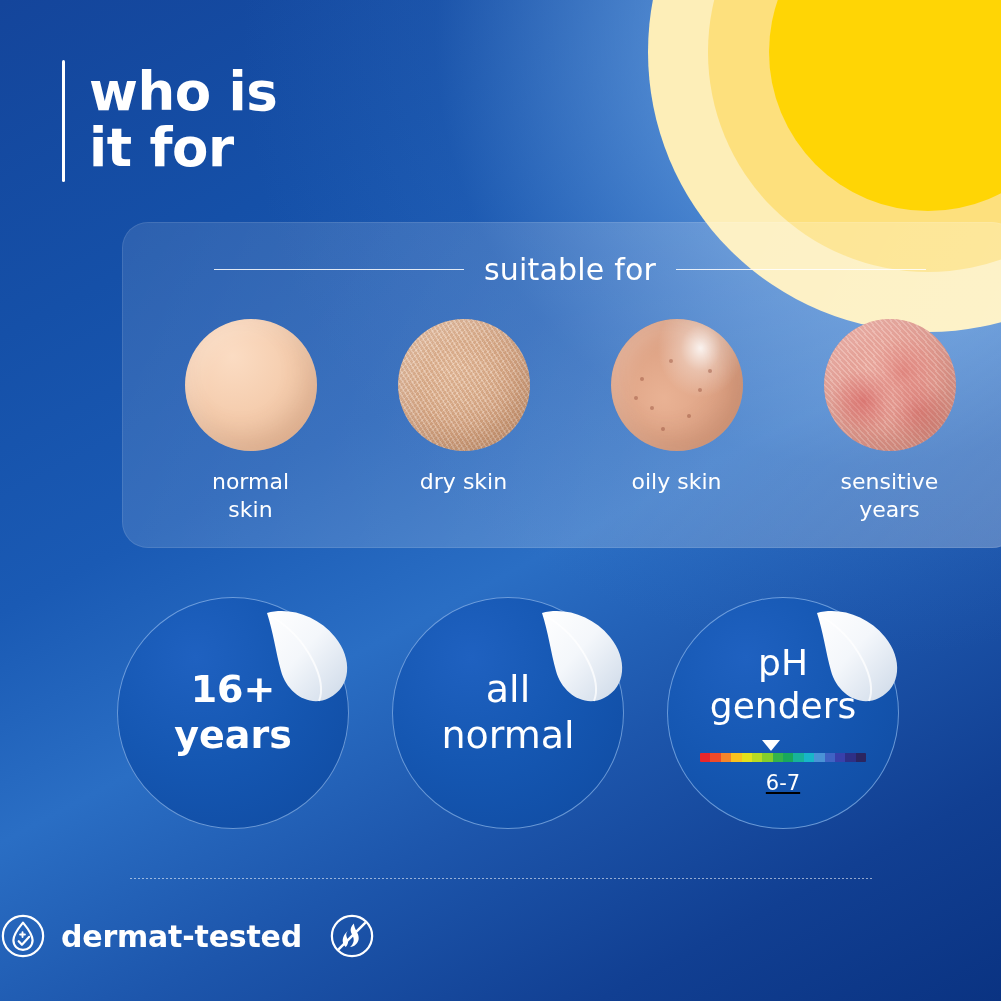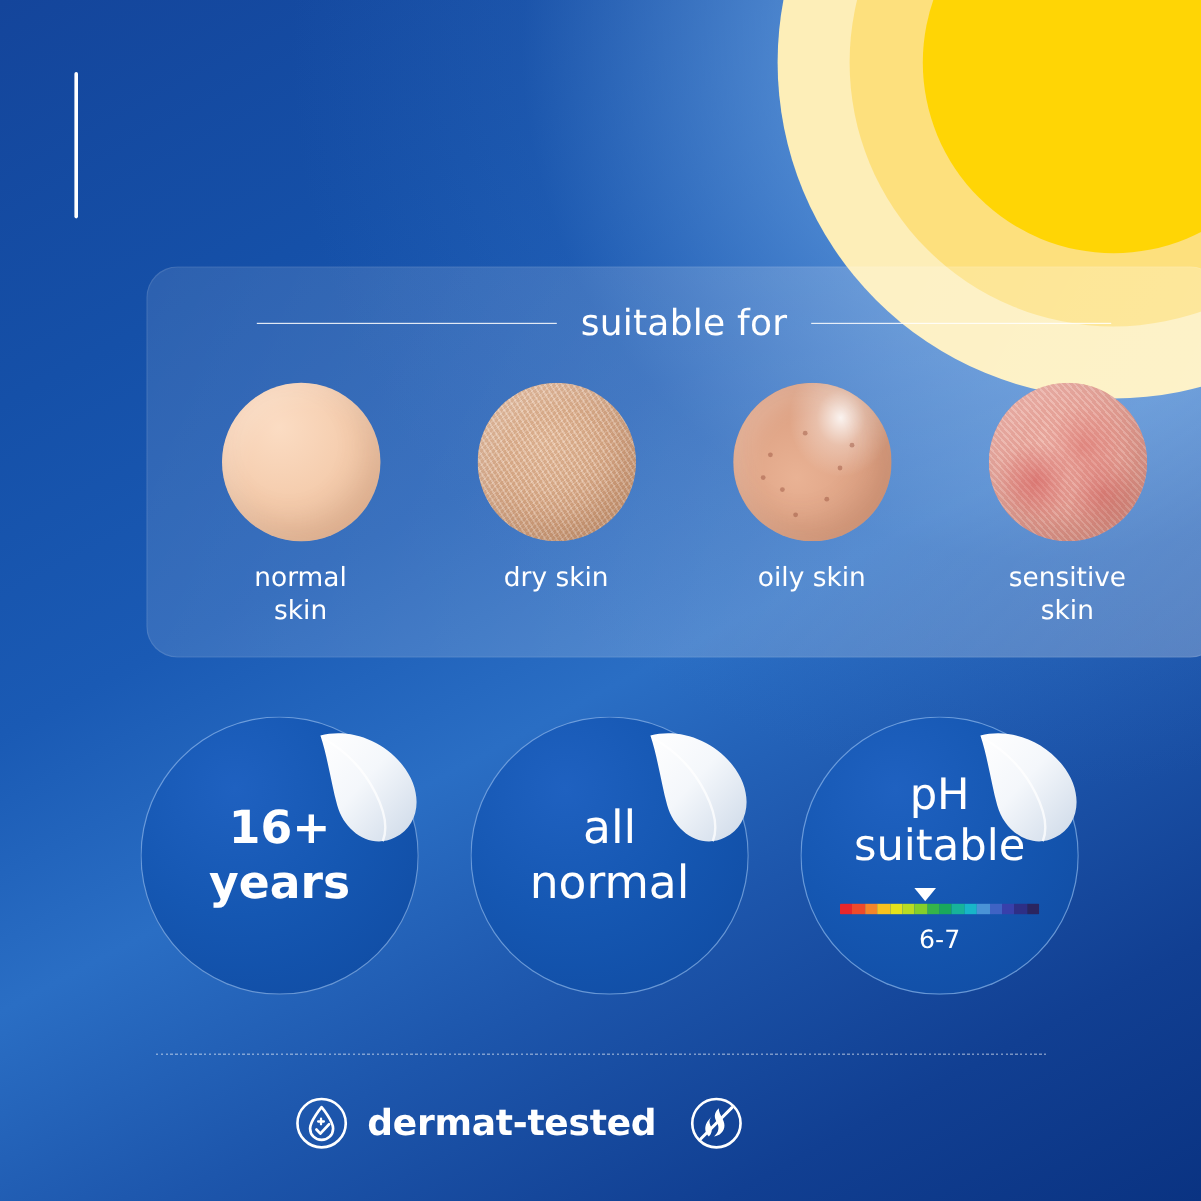--- a/index.html
+++ b/index.html
@@ -213,20 +213,21 @@
     height: 108px;
     pointer-events: none;
   }
 
   
   .ph-scale {
     position: absolute;
     left: 33px;
     right: 33px;
     top: 156px;
+    text-decoration: underline;
   }
   .ph-marker {
     position: absolute;
     left: 43%;
     top: -13px;
     transform: translateX(-50%);
     width: 0; height: 0;
     border-left: 9px solid transparent;
     border-right: 9px solid transparent;
     border-top: 11px solid #ffffff;
@@ -255,21 +256,20 @@
     background: repeating-linear-gradient(90deg, rgba(255,255,255,0.55) 0 2px, rgba(255,255,255,0) 2px 4px);
   }
 
   
   .badges {
     position: absolute;
     top: 913px;
     left: 0;
     width: 865px;
     display: flex;
-    justify-content: center;
     gap: 27px;
   }
   .badge {
     display: flex;
     align-items: center;
     gap: 15px;
   }
   .badge-label {
     color: #ffffff;
     font-size: 30px;
@@ -283,20 +283,24 @@
 <body>
 
 <div id="canvas">
 
   <div class="sun-ring sun-r3"></div>
   <div class="sun-ring sun-r2"></div>
   <div class="sun-ring sun-r1"></div>
 
   <div class="heading-wrap">
     <div class="heading-rule"></div>
+    <div class="heading-text">
+      <div>who is</div>
+      <div>it for</div>
+    </div>
   </div>
 
   <div class="card">
     <div class="card-title-row">
       <div class="line"></div>
       <div class="card-title">suitable for</div>
       <div class="line"></div>
     </div>
 
     <div class="swatches">
@@ -320,21 +324,21 @@
               <i style="left:38%; top:82%"></i>
             <i style="left:74%; top:38%"></i>
               <i style="left:18%; top:58%"></i>
           </div>
         </div>
         <div class="swatch-label">oily skin</div>
       </div>
       <div class="swatch">
         <div class="swatch-disc sk-sensitive"></div>
         <div class="swatch-label">sensitive
-skin</div>
+years</div>
       </div>
     </div>
   </div>
 
   <div class="circles">
 
     <div class="fcircle fc1">
       <div class="fcircle-text">16+
 years</div>
       <svg class="swab" viewBox="0 0 106 108">
@@ -354,21 +358,21 @@
       <div class="fcircle-text">all
 normal</div>
       <svg class="swab" viewBox="0 0 106 108">
         <path d="M8 10 C30 4 58 12 76 34 C94 56 92 84 70 95 C50 105 28 90 22 68 C17 50 14 28 8 10 Z" fill="url(#swabg1)"></path>
         <path d="M10 12 C28 22 44 38 54 58 C62 74 64 88 60 98" fill="none" stroke="rgba(255,255,255,0.75)" stroke-width="2"></path>
       </svg>
     </div>
 
     <div class="fcircle fc3">
       <div class="fcircle-text">pH
-suitable</div>
+genders</div>
       <svg class="swab" viewBox="0 0 106 108">
         <path d="M8 10 C30 4 58 12 76 34 C94 56 92 84 70 95 C50 105 28 90 22 68 C17 50 14 28 8 10 Z" fill="url(#swabg1)"></path>
         <path d="M10 12 C28 22 44 38 54 58 C62 74 64 88 60 98" fill="none" stroke="rgba(255,255,255,0.75)" stroke-width="2"></path>
       </svg>
       <div class="ph-scale">
         <div class="ph-marker" style="left: 43%;"></div>
         <div class="ph-bar" id="ph-bar">
             <span style="background: rgb(232, 38, 43);"></span>
             <span style="background: rgb(238, 74, 42);"></span>
             <span style="background: rgb(244, 133, 42);"></span>

